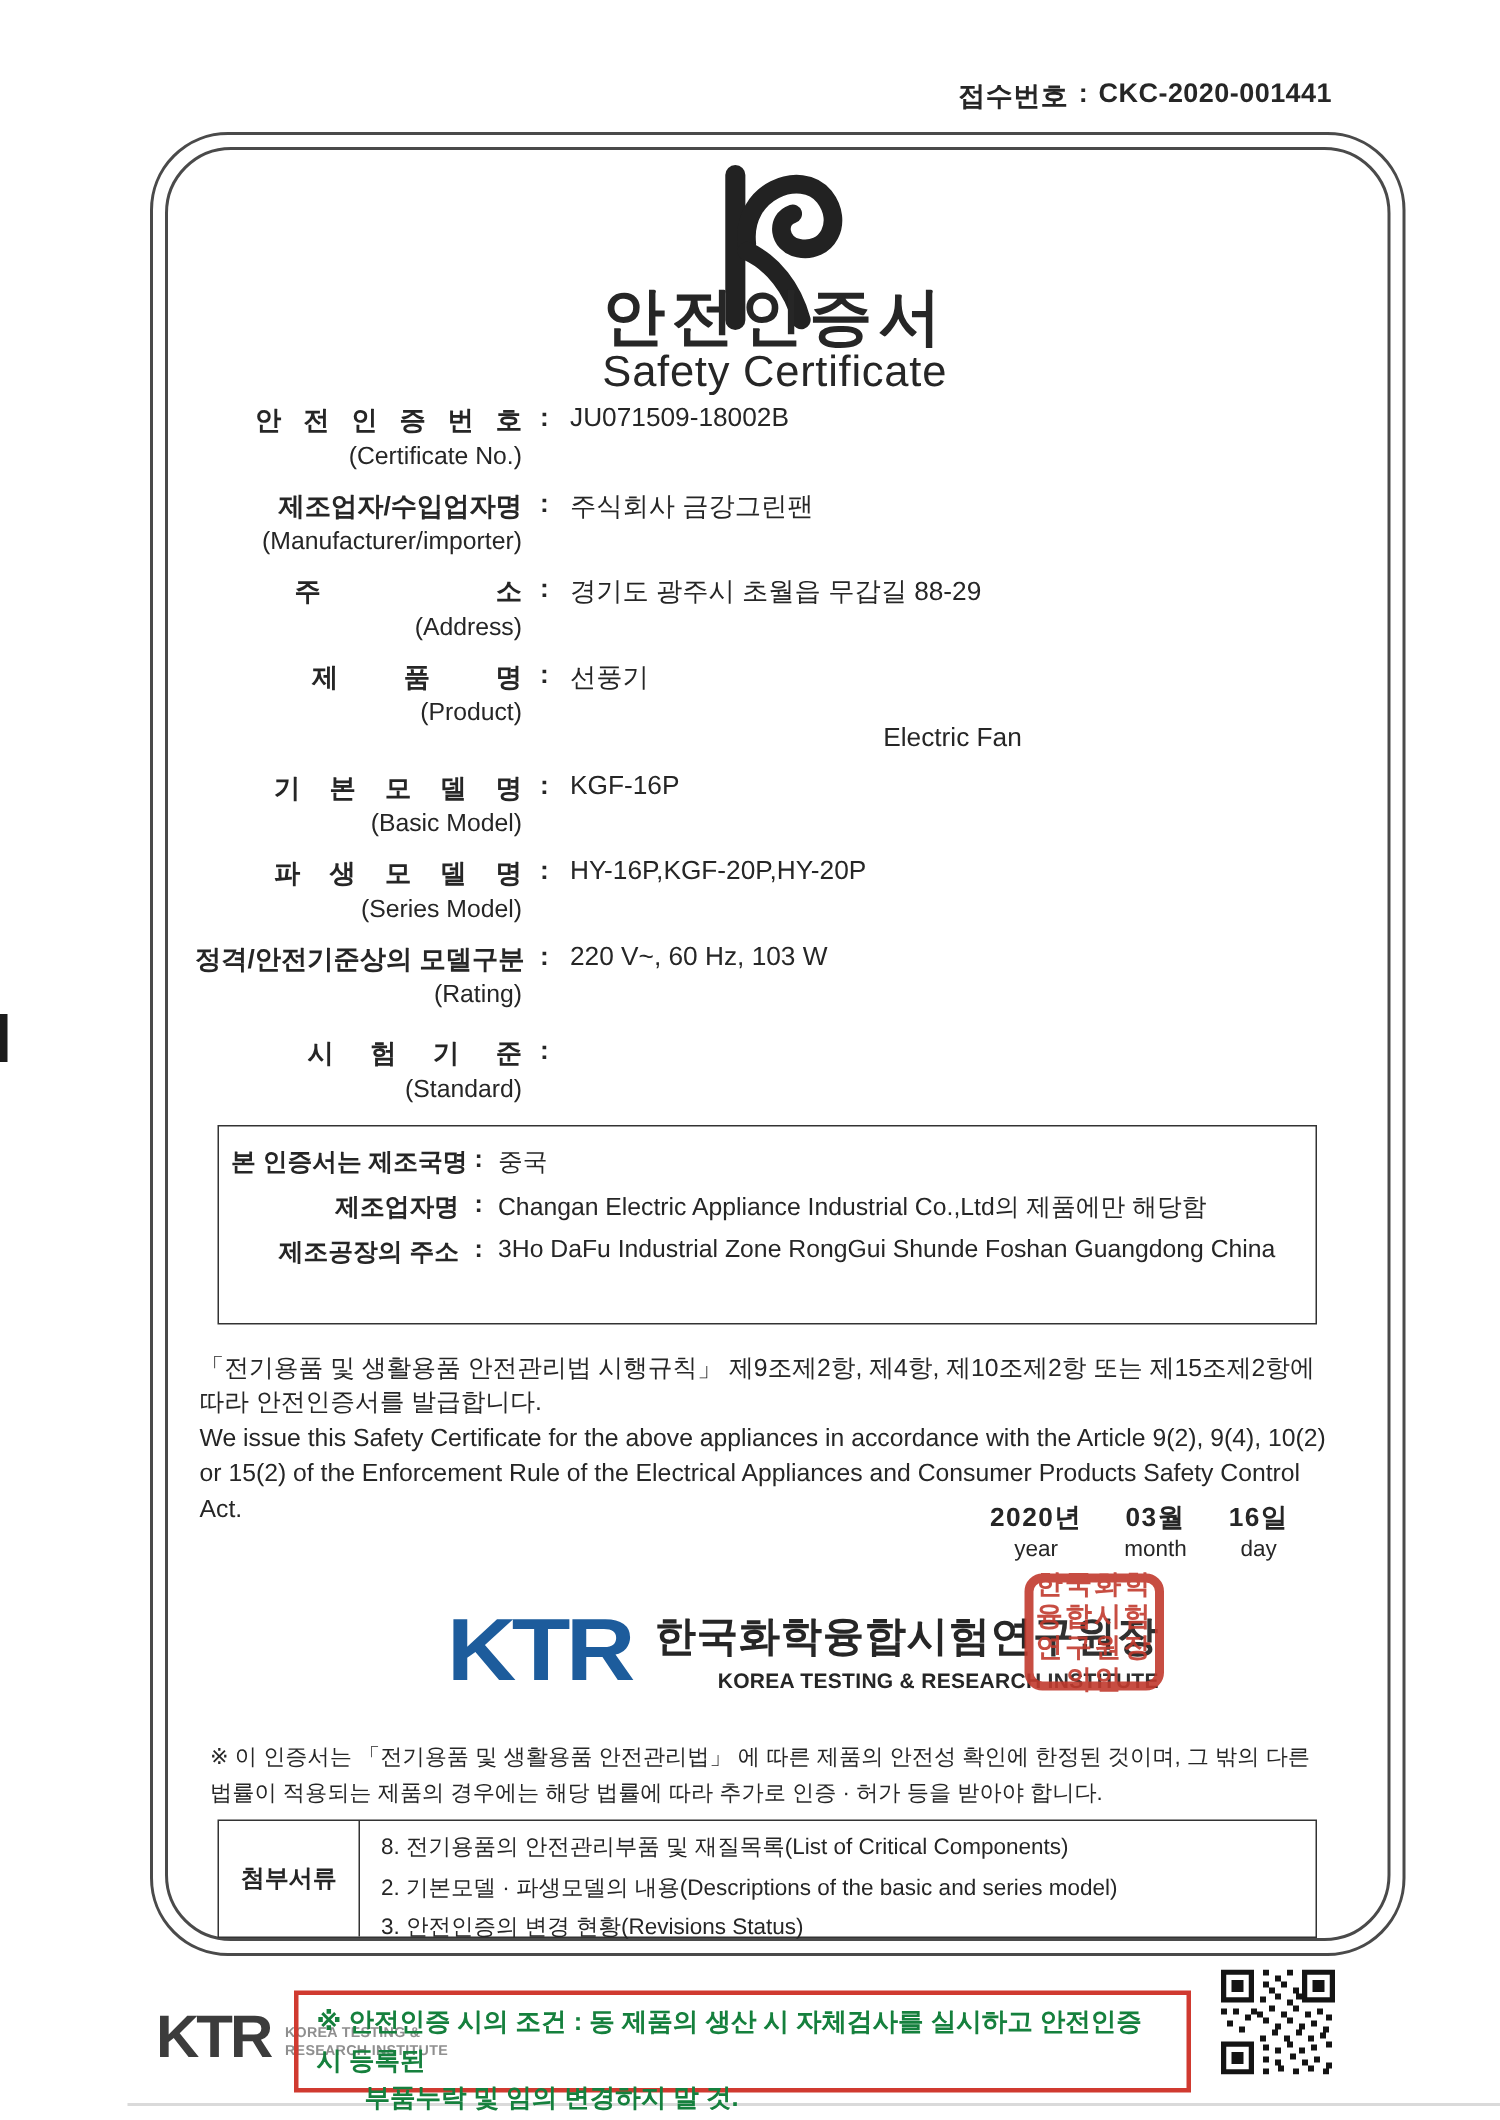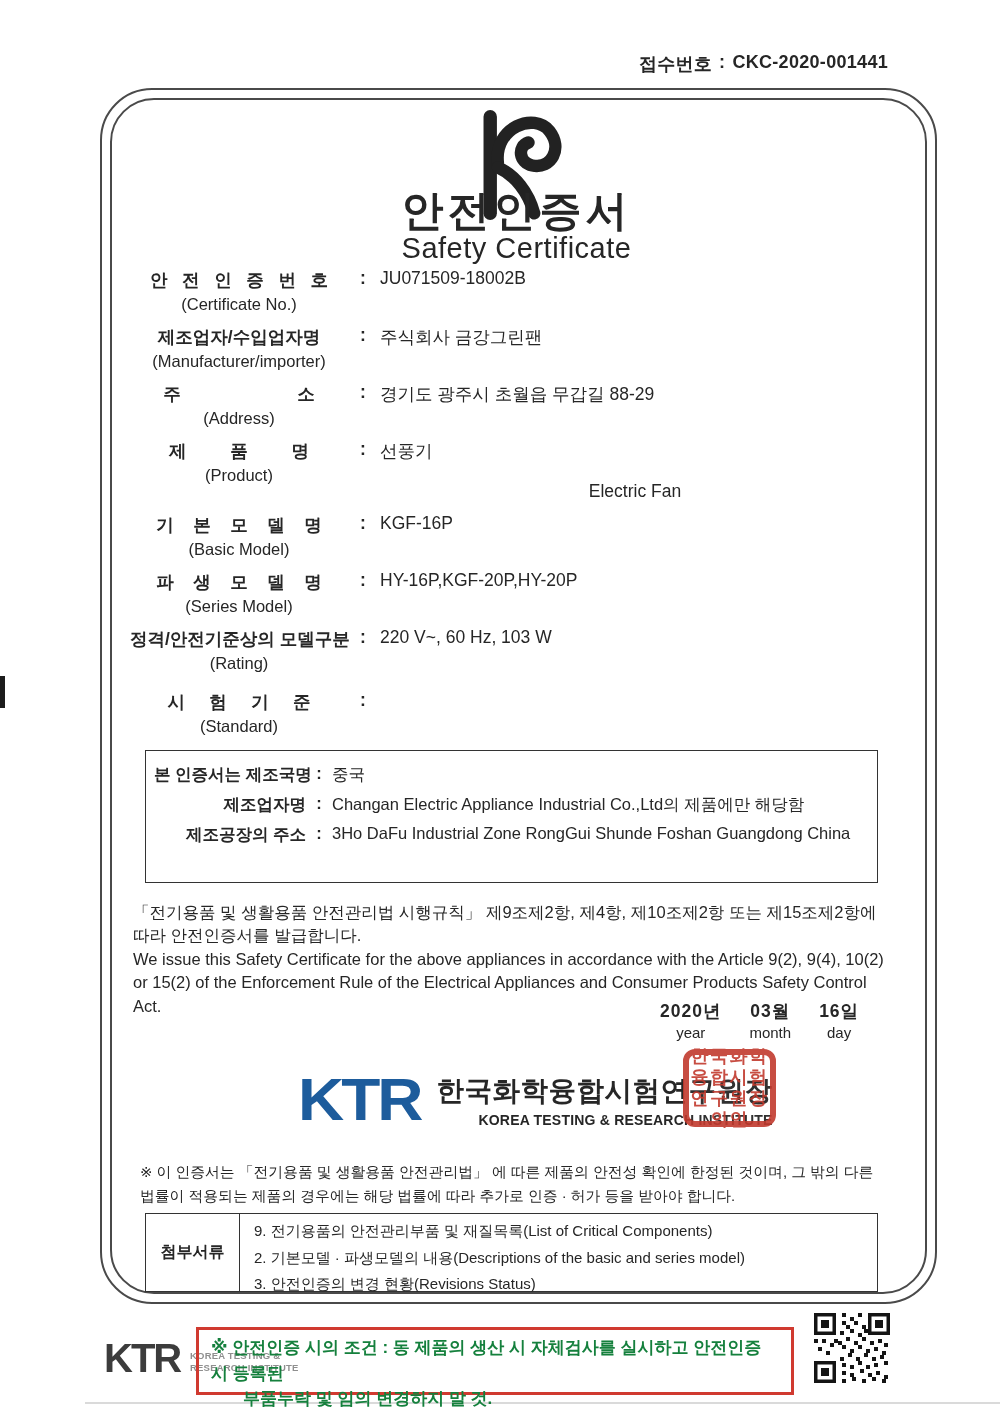--- a/index.html
+++ b/index.html
@@ -20,21 +20,21 @@
   .kc{position:absolute;top:110px;left:0;width:833px;margin-left:100px;text-align:center;}
   .title-ko{position:absolute;top:183px;left:100px;width:833px;text-align:center;
             font-size:42px;font-weight:700;letter-spacing:4px;}
   .title-en{position:absolute;top:232px;left:100px;width:833px;text-align:center;
             font-size:29px;font-weight:500;letter-spacing:0.5px;}
 
   
   .fields{position:absolute;left:130px;top:268px;width:760px;}
   .frow{display:flex;margin-bottom:11px;}
   .frow.last{margin-top:17px;}
-  .fl{width:218px;text-align:center;}
+  .fl{width:218px;text-align:right;}
   .fl .ko{font-size:17.5px;font-weight:600;white-space:pre;display:block;}
   .fl .en{font-size:16.5px;display:block;margin-top:3px;}
   .fc{width:30px;text-align:center;font-size:17.5px;font-weight:600;}
   .fv{flex:1;font-size:17.5px;font-weight:500;padding-left:2px;}
   .fv .sub{margin-top:18px;text-align:center;}
 
   
   .origin-box{position:absolute;left:145px;top:750px;width:733px;height:133px;
               border:1.5px solid #333;box-sizing:border-box;padding:13px 8px 0 8px;}
   .orow{display:flex;margin-bottom:8px;font-size:16.5px;}
@@ -241,21 +241,21 @@
 
   <div class="seal">
     <div class="seal-text">한국화학융합시험연구원장의인</div>
   </div>
 
   <div class="note">※ 이 인증서는 「전기용품 및 생활용품 안전관리법」 에 따른 제품의 안전성 확인에 한정된 것이며, 그 밖의 다른 법률이 적용되는 제품의 경우에는 해당 법률에 따라 추가로 인증 · 허가 등을 받아야 합니다.</div>
 
   <div class="attach">
     <div class="attach-label">첨부서류</div>
     <div class="attach-items">
-      <div>9. 전기용품의 안전관리부품 및 재질목록(List of Critical Components)</div>
+      <div>8. 전기용품의 안전관리부품 및 재질목록(List of Critical Components)</div>
       <div>2. 기본모델 · 파생모델의 내용(Descriptions of the basic and series model)</div>
       <div>3. 안전인증의 변경 현황(Revisions Status)</div>
     </div>
   </div>
 
   <div class="ktr-dark">KTR</div>
   <div class="ktr-dark-sub">
     <div>KOREA TESTING &amp;</div>
     <div>RESEARCH INSTITUTE</div>
   </div>

